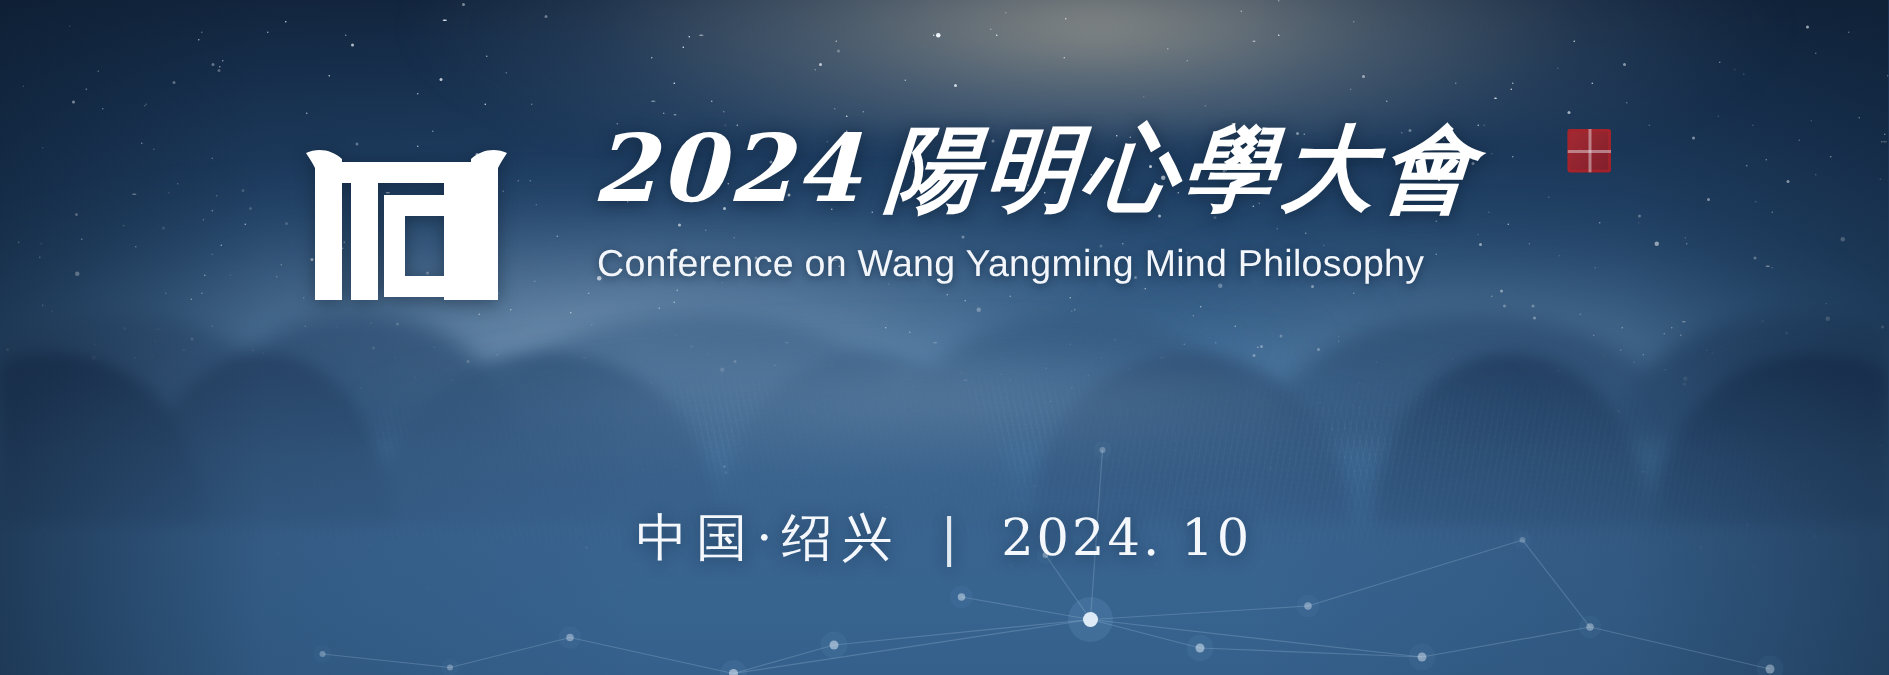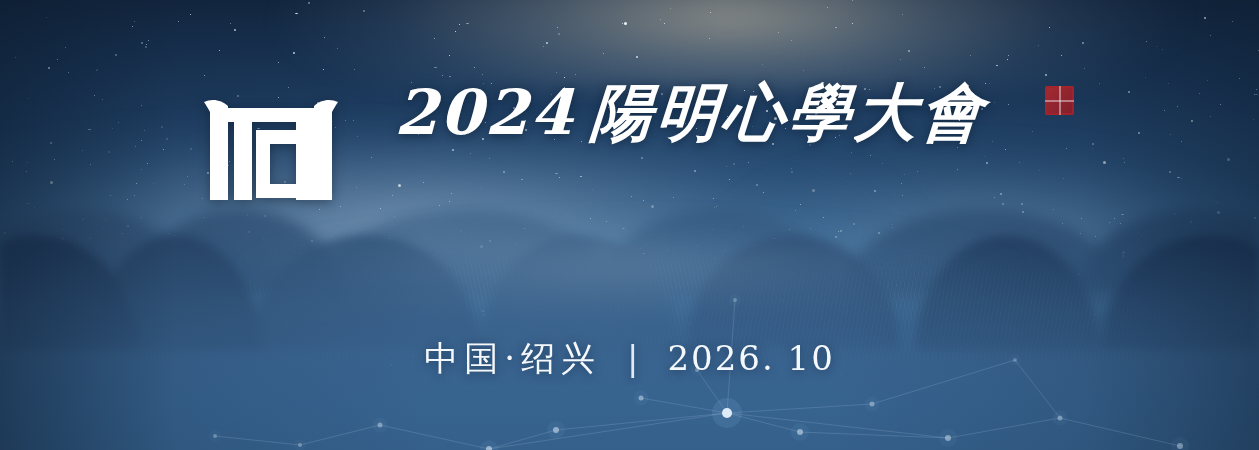--- a/index.html
+++ b/index.html
@@ -1059,22 +1059,23 @@
           <path d="M60 42 L104 42 L104 56 L74 56 L74 96 L104 96 L104 110 L60 110 Z"></path>
           <path d="M60 42 L74 42 L74 110 L60 110 Z"></path>
         </g>
       </svg>
     </div>
 
     <div class="title-block">
       <div class="title-cn">
         <span class="yr">2024</span><span class="cn">陽明心學大會</span>
       </div>
+      <div class="subtitle">Conference on Wang Yangming Mind Philosophy</div>
     </div>
 
     <div class="seal"></div>
 
     <div class="footer-line">
-      <span class="place">中国·绍兴</span><span class="sep">|</span><span class="date">2026. 10</span>
+      <span class="place">中国·绍兴</span><span class="sep">|</span><span class="date">2024. 10</span>
     </div>
 
   </div>
 </div>
 
 </body></html>

